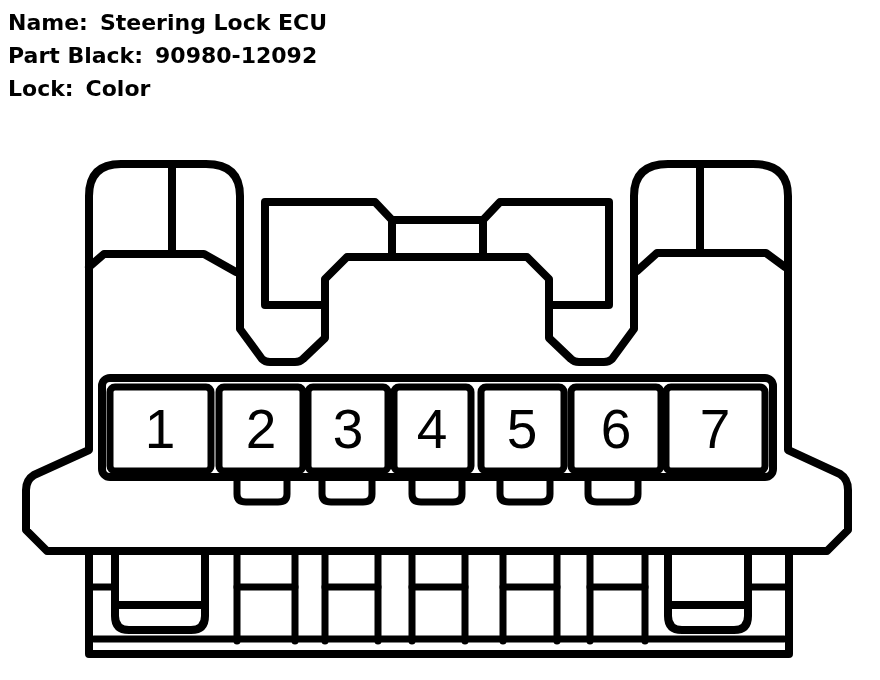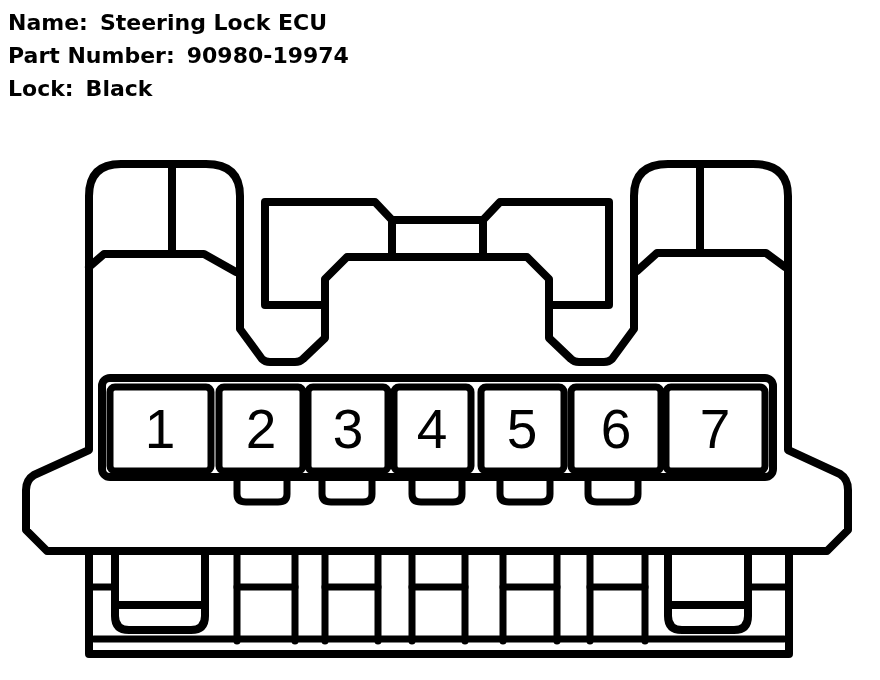--- a/index.html
+++ b/index.html
@@ -64,24 +64,24 @@
 </head>
 <body>
 
 <div class="page">
 
   <div class="hdr">
     <div class="hdr-line">
       <span>Name:</span><span class="val">Steering Lock ECU</span>
     </div>
     <div class="hdr-line">
-      <span>Part Number:</span><span class="val">90980-19974</span>
+      <span>Part Black:</span><span class="val">90980-12092</span>
     </div>
     <div class="hdr-line">
-      <span>Lock:</span><span class="val">Black</span>
+      <span>Lock:</span><span class="val">Color</span>
     </div>
   </div>
 
   <svg class="connector" viewBox="0 0 880 680">
 
     <path class="ln" d="
       M 47 551 L 26 530 L 26 490 Q 26 480 34 475 L 89 450
       L 89 196 Q 89 164 121 164 L 206 164 Q 240 164 240 196
       L 240 329 L 262 359 Q 265 362 270 362 L 295 362 Q 300 362 303 359
       L 325 338 L 325 279 L 347 257 L 527 257 L 549 279 L 549 338

